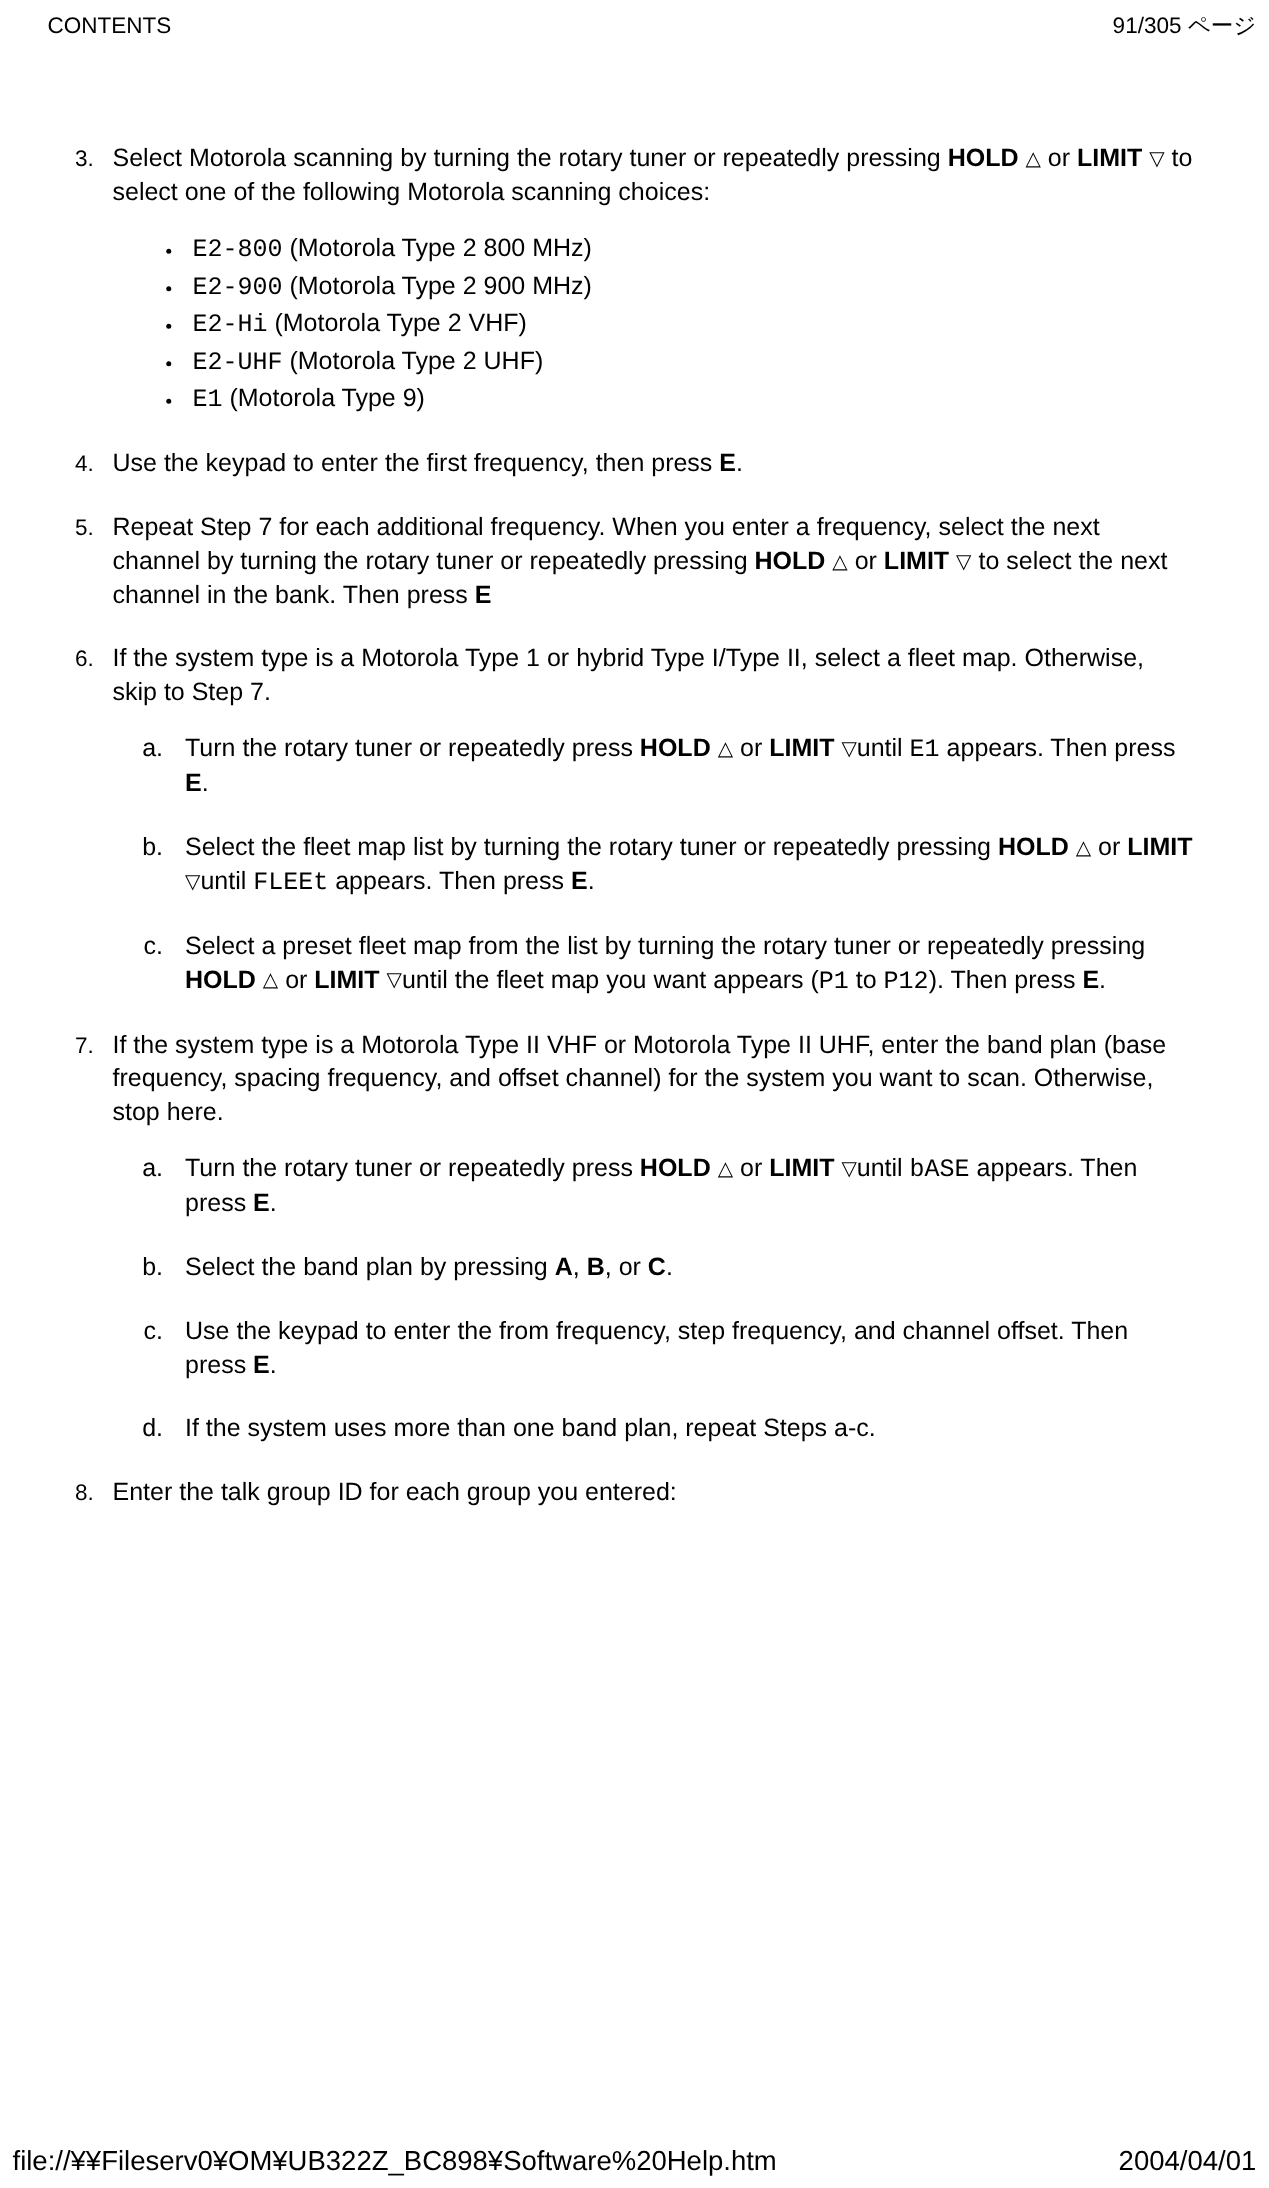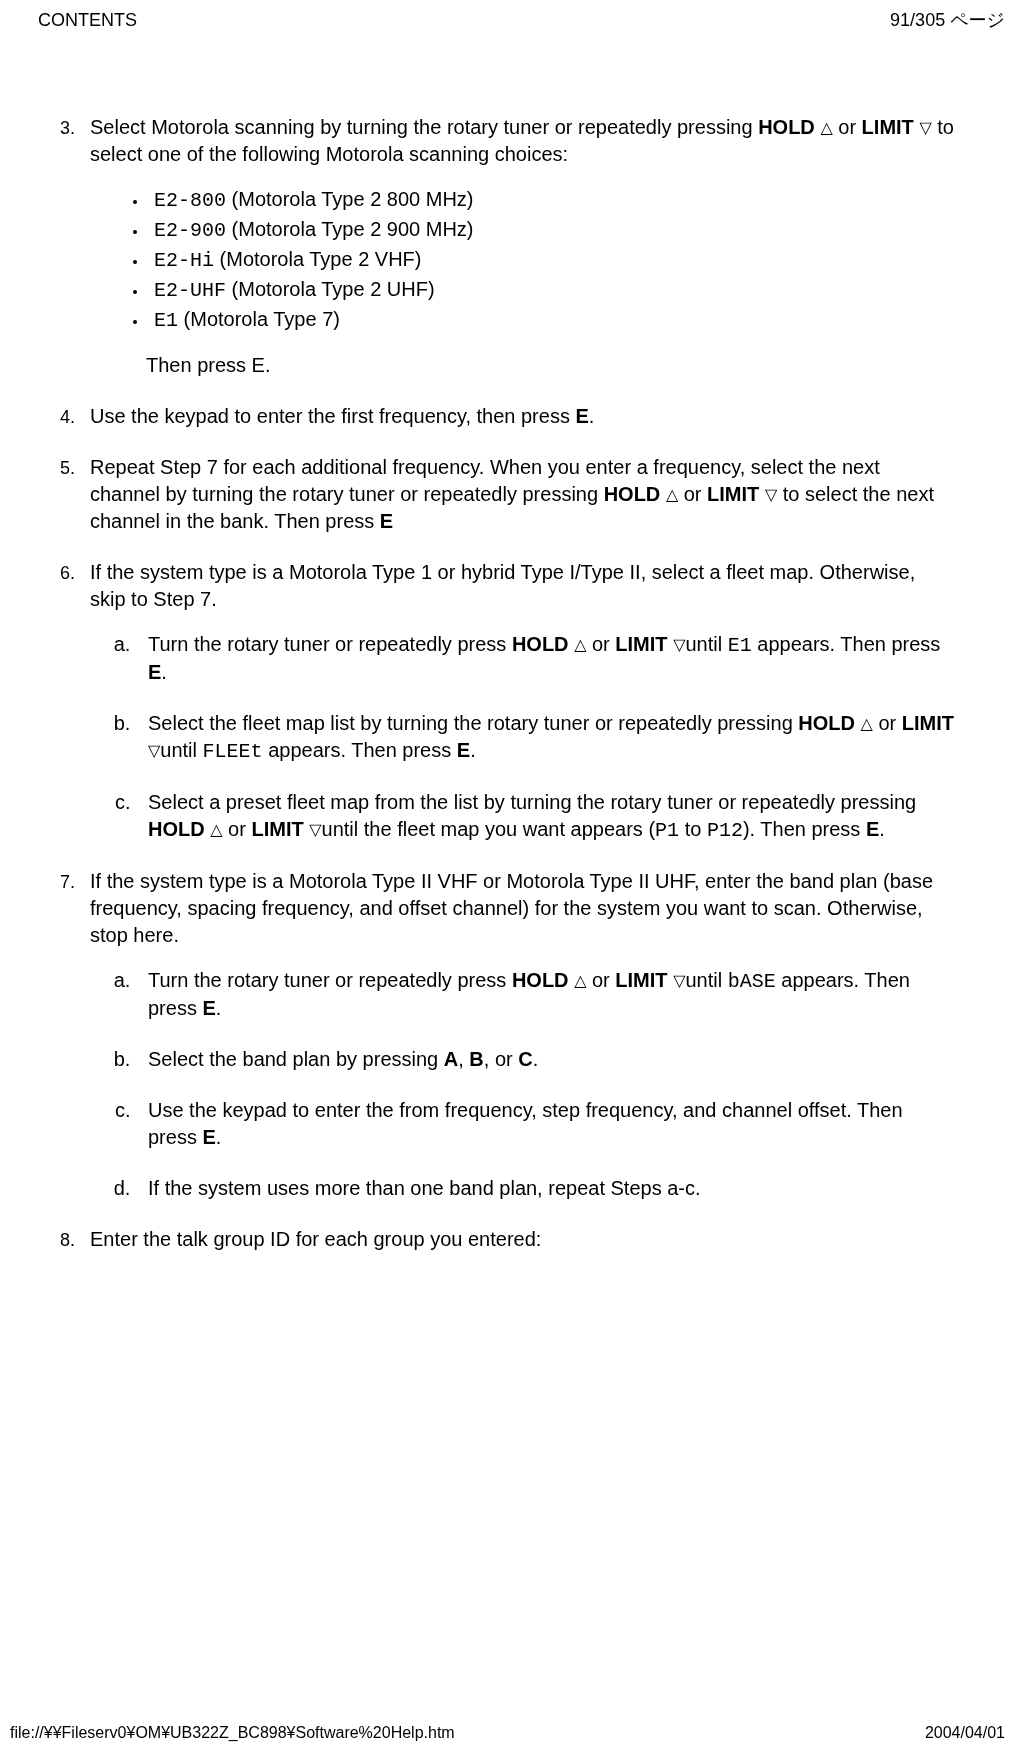--- a/index.html
+++ b/index.html
@@ -22,21 +22,21 @@
     font-size: 18px;
     margin-left: 28px;
   }
   .footer {
     position: absolute;
     bottom: 6px;
     left: 10px;
     right: 10px;
     display: flex;
     justify-content: space-between;
-    font-size: 16px;
+    font-size: 22px;
   }
   .content {
     padding: 80px 60px 40px 40px;
   }
   ol.main {
     list-style: decimal;
     margin: 0;
     padding-left: 40px;
   }
   ol.main > li {
@@ -86,23 +86,22 @@
 
     <li>
       <span>
         <span>Select Motorola scanning by turning the rotary tuner or repeatedly pressing </span><span class="bold">HOLD</span> <span class="tri">△</span><span> or </span><span class="bold">LIMIT</span> <span class="tri">▽</span><span> to select one of the following Motorola scanning choices:</span>
       </span>
       <ul class="disc">
         <li><span class="mono">E2-800</span><span> (Motorola Type 2 800 MHz)</span></li>
         <li><span class="mono">E2-900</span><span> (Motorola Type 2 900 MHz)</span></li>
         <li><span class="mono">E2-Hi</span><span> (Motorola Type 2 VHF)</span></li>
         <li><span class="mono">E2-UHF</span><span> (Motorola Type 2 UHF)</span></li>
-        <li><span class="mono">E1</span><span> (Motorola Type 7)</span></li>
+        <li><span class="mono">E1</span><span> (Motorola Type 9)</span></li>
       </ul>
-      <div class="indent-block">Then press E.</div>
     </li>
 
     <li>
       <span>
         <span>Use the keypad to enter the first frequency, then press </span><span class="bold">E</span><span>.</span>
       </span>
     </li>
 
     <li>
       <span>

